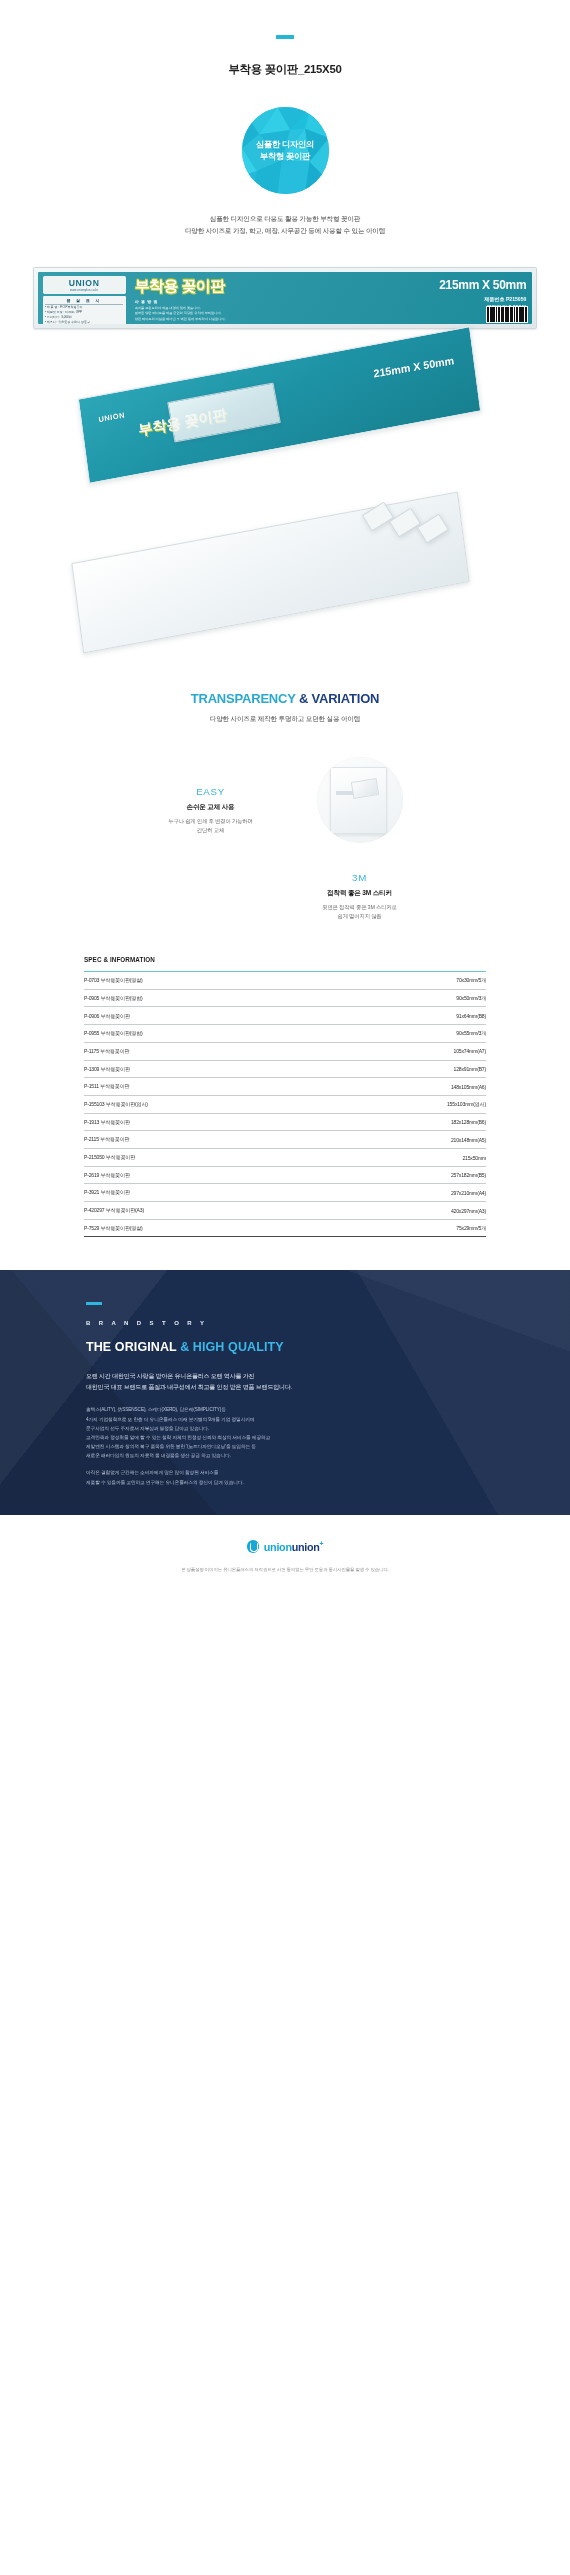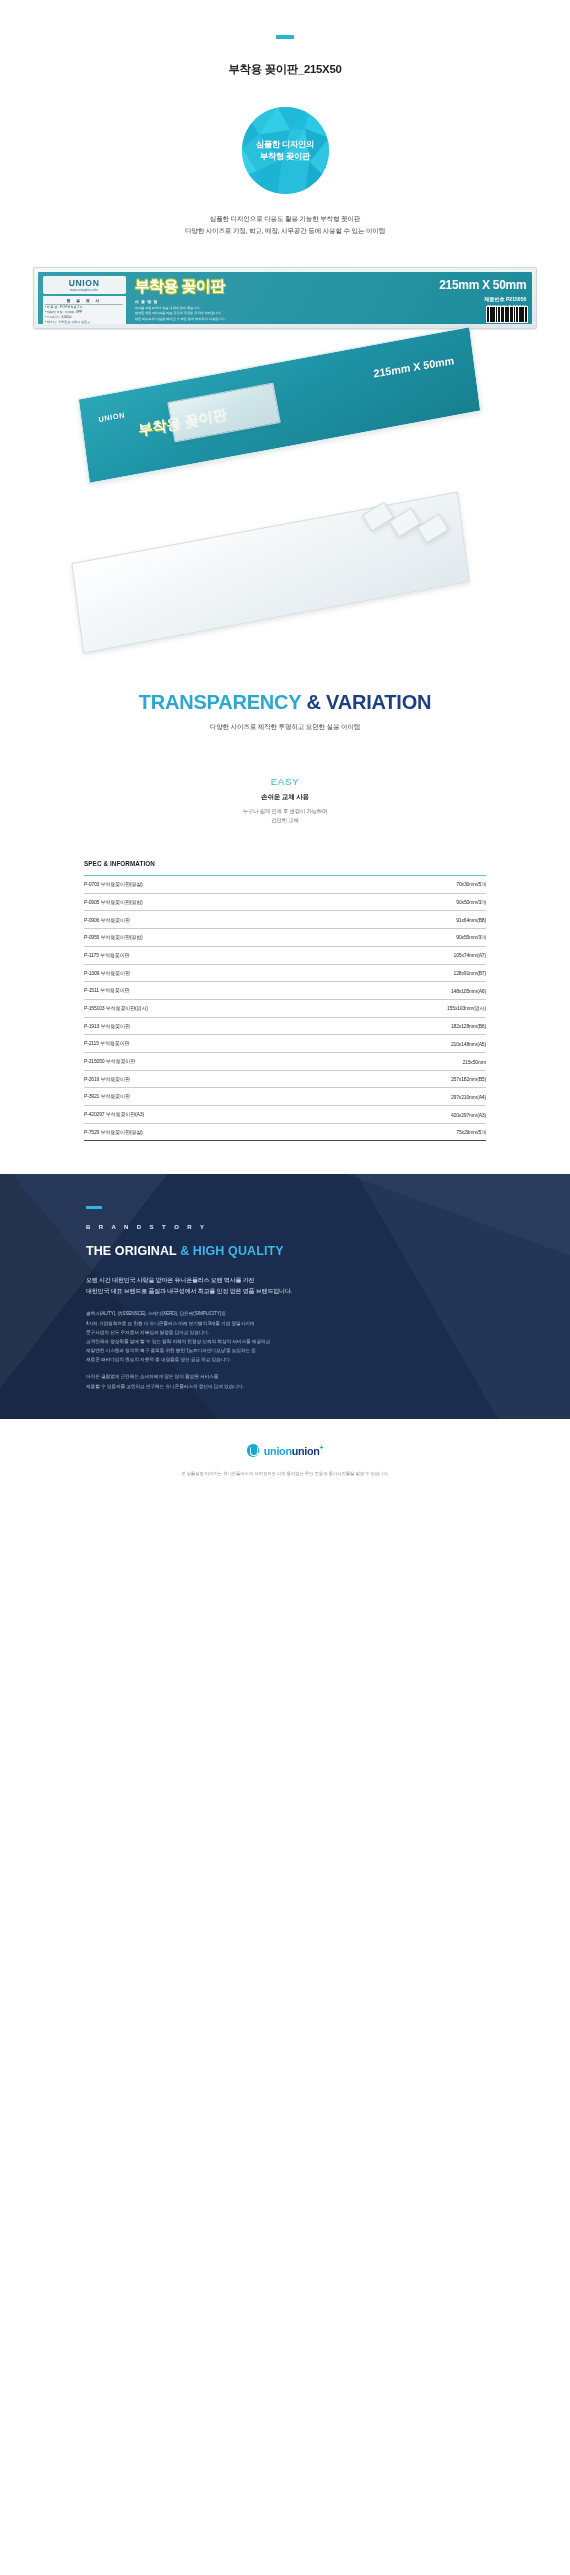--- a/index.html
+++ b/index.html
@@ -119,21 +119,21 @@
     background: linear-gradient(160deg,#2ca7b8 0%, #1e93a6 45%, #17808f 100%);
     border: 0.6px solid #dfe7ea;
   }
   .plate-label {
     position: absolute; color: #fff; font-weight: bold; white-space: nowrap;
     text-shadow: 0.6px 0.6px 0 rgba(0,0,0,.12);
   }
 
   
   .tv-head { margin-top: 30px; text-align: center; }
-  .tv-title { font-size: 20px; font-weight: bold; letter-spacing: -0.2px; }
+  .tv-title { font-size: 13px; font-weight: bold; letter-spacing: -0.2px; }
   .tv-title .c1 { color: #2aa8cf; }
   .tv-title .c2 { color: #1d3f81; }
   .tv-sub { margin-top: 9px; font-size: 6.6px; color: #3c3c3c; letter-spacing: -0.2px; }
 
   
   .features { margin-top: 33px; display: flex; justify-content: center; gap: 26px; padding: 0 44px; }
   .feature { width: 123px; text-align: center; }
   .fcircle {
     width: 86px; height: 86px; border-radius: 50%; margin: 0 auto;
     overflow: hidden; position: relative;
@@ -182,21 +182,21 @@
   .f3-photo {
     position: absolute; inset: 0;
     background: linear-gradient(170deg,#dfe9ec 0%, #cbd8dd 100%);
   }
   .f3-panel {
     position: absolute; background: #ffffff; border: 0.6px solid #b9c7cd; border-radius: 1.1px;
   }
   .f3-green { background: #6fbf4a; }
   .f3-blue  { background: #3aa9d8; }
   .ftitle {
-    margin-top: 11px; font-size: 9.7px; color: #3ab3d6; letter-spacing: 0.7px;
+    margin-top: 29px; font-size: 9.7px; color: #3ab3d6; letter-spacing: 0.7px;
   }
   .fsub { margin-top: 6.3px; font-size: 6.6px; font-weight: bold; color: #1c1c1c; letter-spacing: -0.2px; }
   .fdesc { margin-top: 4.6px; font-size: 5.4px; color: #6b6b6b; line-height: 1.7; letter-spacing: -0.2px; }
 
   
   .spec { margin-top: 35px; padding: 0 84px; }
   .spec-title { font-size: 6.3px; font-weight: bold; color: #1a1a1a; letter-spacing: 0.1px; }
   .spec-table { width: 100%; border-collapse: collapse; margin-top: 8px; }
   .spec-table tr { border-bottom: 0.6px solid #c9cdcf; }
   .spec-table tr:first-child { border-top: 1.1px solid #66c6cf; }
@@ -401,20 +401,33 @@
 
     <div class="feature">
       <div class="ftitle">EASY</div>
       <div class="fsub">손쉬운 교체 사용</div>
       <div class="fdesc">
         <span>누구나 쉽게 인쇄 후 변경이 가능하며</span><br>
         <span>간단히 교체</span>
       </div>
     </div>
 
+    <div class="feature">
+      <div class="fcircle">
+        <div class="f2-sheet"></div>
+        <div class="f2-strip"></div>
+        <div class="f2-tab"></div>
+      </div>
+      <div class="ftitle">3M</div>
+      <div class="fsub">접착력 좋은 3M 스티커</div>
+      <div class="fdesc">
+        <span>뒷면은 접착력 좋은 3M 스티커로</span><br>
+        <span>쉽게 떨어지지 않음</span>
+      </div>
+    </div>
 
 
   </section>
 
   <section class="spec">
     <div class="spec-title">SPEC &amp; INFORMATION</div>
     <table class="spec-table">
       <tbody>
         <tr>
             <td>P-0703 부착용꽂이판(명찰)</td>

